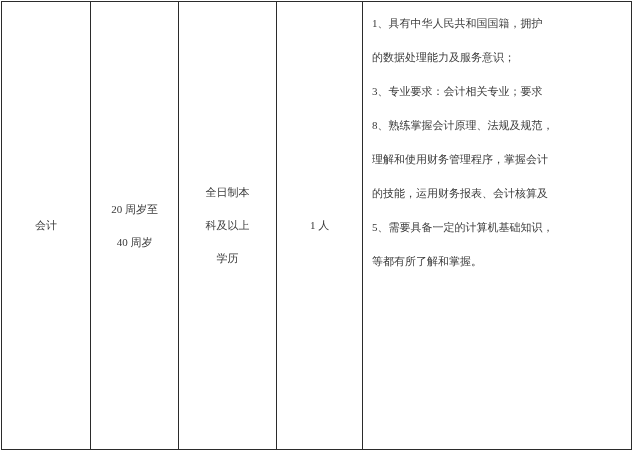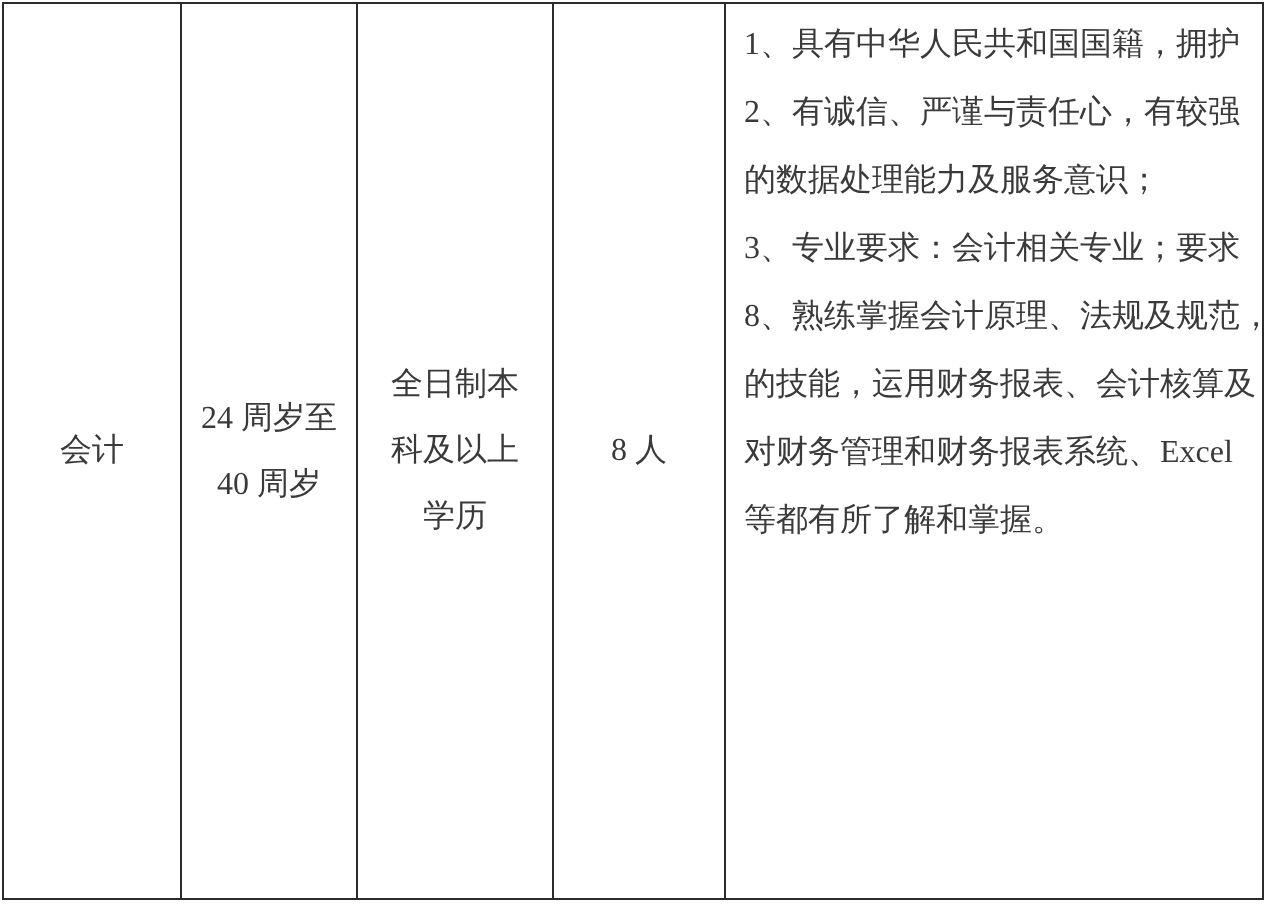--- a/index.html
+++ b/index.html
@@ -28,21 +28,21 @@
   .row {
     display: grid;
     grid-template-columns: 89px 88px 98px 86px 1fr;
     width: 100%;
     height: 100%;
   }
   .cell {
     box-sizing: border-box;
     border-right: 1px solid #2b2b2b;
     overflow: hidden;
-    font-size: 16px;
+    font-size: 11px;
   }
   .cell:last-child {
     border-right: none;
   }
   .cell.centered {
     display: flex;
     flex-direction: column;
     align-items: center;
     justify-content: center;
     text-align: center;
@@ -65,39 +65,39 @@
 <body>
 
 <div class="table">
   <div class="row">
 
     <div class="cell centered">
       <div class="line">会计</div>
     </div>
 
     <div class="cell centered">
-      <div class="line">24 周岁至</div>
+      <div class="line">20 周岁至</div>
       <div class="line">40 周岁</div>
     </div>
 
     <div class="cell centered">
       <div class="line">全日制本</div>
       <div class="line">科及以上</div>
       <div class="line">学历</div>
     </div>
 
     <div class="cell centered">
-      <div class="line">8 人</div>
+      <div class="line">1 人</div>
     </div>
 
     <div class="cell requirements">
       <div class="line">1、具有中华人民共和国国籍，拥护</div>
-      <div class="line">2、有诚信、严谨与责任心，有较强</div>
       <div class="line">的数据处理能力及服务意识；</div>
       <div class="line">3、专业要求：会计相关专业；要求</div>
       <div class="line">8、熟练掌握会计原理、法规及规范，</div>
+      <div class="line">理解和使用财务管理程序，掌握会计</div>
       <div class="line">的技能，运用财务报表、会计核算及</div>
-      <div class="line">对财务管理和财务报表系统、Excel</div>
+      <div class="line">5、需要具备一定的计算机基础知识，</div>
       <div class="line">等都有所了解和掌握。</div>
     </div>
 
   </div>
 </div>
 
 </body></html>

